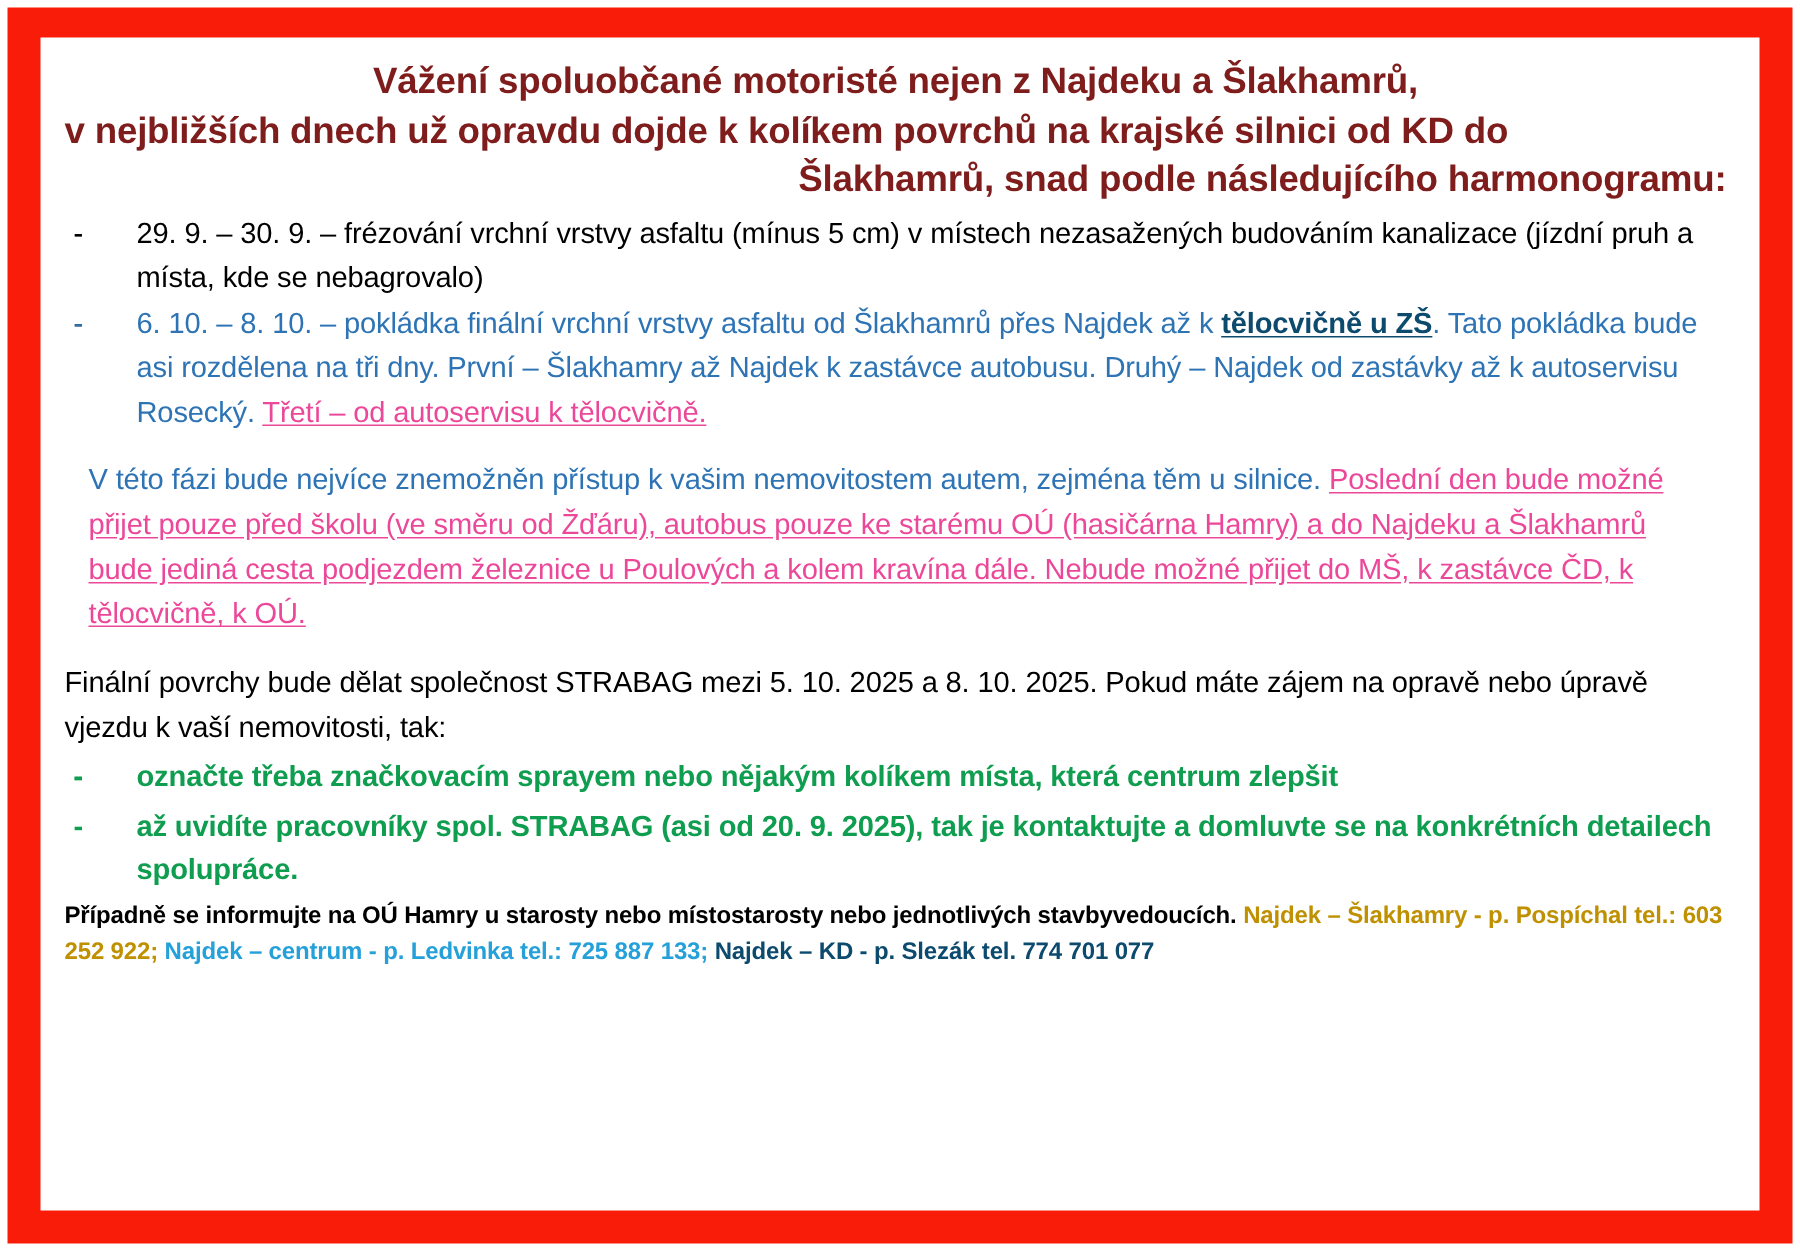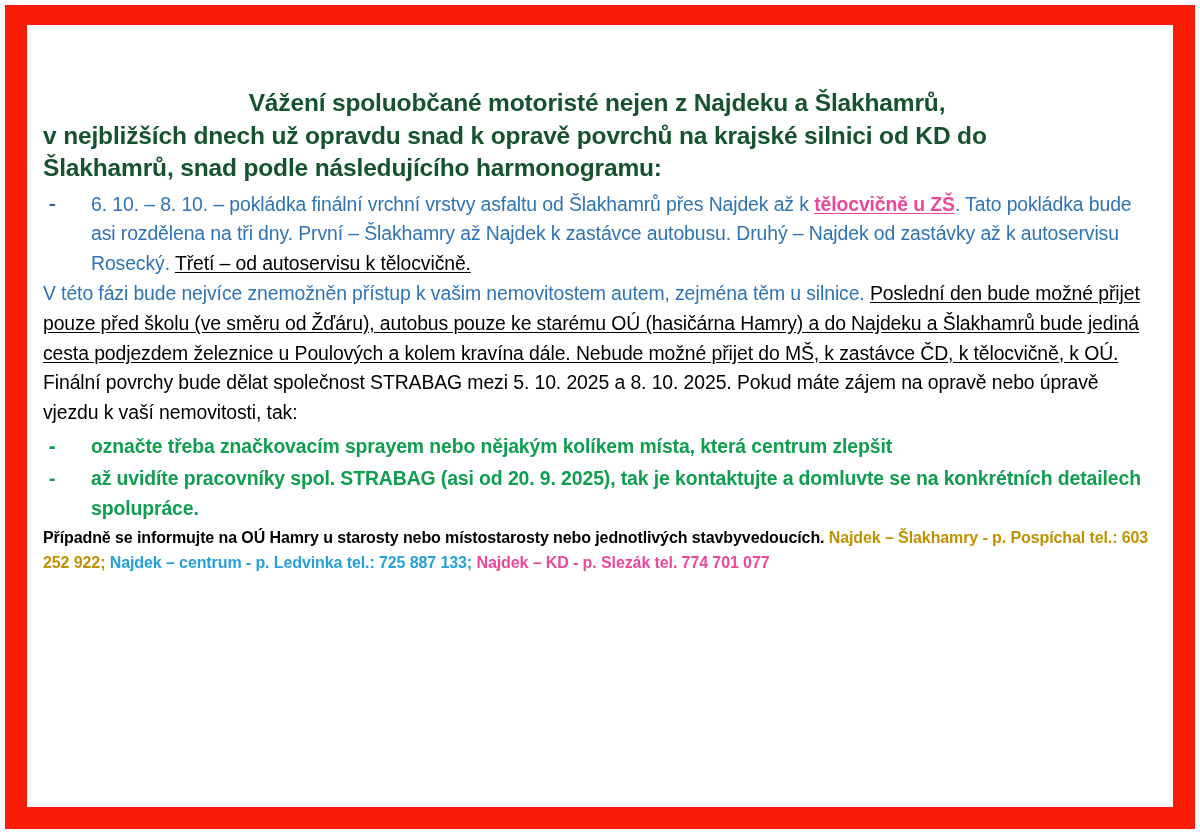--- a/index.html
+++ b/index.html
@@ -34,27 +34,26 @@
     box-sizing: border-box;
     padding: 14px 22px 10px 16px;
     overflow: hidden;
   }
 
   
   .headline {
     font-weight: bold;
     font-size: 24.5px;
     line-height: 1.33;
-    color: #14532d;
+    color: #7f1d1d;
     letter-spacing: -0.15px;
-    margin-top: 48px;
   }
   .headline .hl-1 { display: block; text-align: center; padding: 0 10px; }
   .headline .hl-2 { display: block; text-align: left; }
-  .headline .hl-3 { display: block; text-align: left; }
+  .headline .hl-3 { display: block; text-align: right; }
 
   
   ul.bullets {
     list-style: none;
     margin: 0;
     padding: 0;
   }
   ul.bullets > li {
     position: relative;
     padding-left: 48px;
@@ -64,25 +63,25 @@
   }
   ul.bullets > li > .dash {
     position: absolute;
     left: 6px;
     top: 0;
   }
 
   
   .c-black  { color: #000000; }
   .c-blue   { color: #2E74B5; }
-  .c-purple { color: #000000; }
+  .c-purple { color: #ec4899; }
   .c-green  { color: #0F9D4F; }
   .c-gold   { color: #BF9000; }
   .c-cyan   { color: #25A0D8; }
-  .c-red    { color: #ec4899; }
+  .c-red    { color: #0c4a6e; }
 
   .bold { font-weight: bold; }
   .u    { text-decoration: underline; text-underline-offset: 2px; }
 
   
   #schedule { margin-top: 5px; }
   #schedule > li { margin-bottom: 1px; }
 
   
   .para {
@@ -112,46 +111,47 @@
   }
 </style>
 </head>
 <body>
 
 <div id="poster">
   <div id="sheet">
 
     <div class="headline">
       <span class="hl-1">Vážení spoluobčané motoristé nejen z Najdeku a Šlakhamrů,</span>
-      <span class="hl-2">v nejbližších dnech už opravdu snad k opravě povrchů na krajské silnici od KD do</span>
+      <span class="hl-2">v nejbližších dnech už opravdu dojde k kolíkem povrchů na krajské silnici od KD do</span>
       <span class="hl-3">Šlakhamrů, snad podle následujícího harmonogramu:</span>
     </div>
 
     <ul class="bullets" id="schedule">
 
       <li class="c-black">
         <span class="dash">-</span>
       </li>
 
       <li class="c-black">
         <span class="dash">-</span>
+        <span>29. 9. – 30. 9. – frézování vrchní vrstvy asfaltu (mínus 5 cm) v místech nezasažených budováním kanalizace (jízdní pruh a místa, kde se nebagrovalo)</span>
       </li>
 
       <li class="c-black">
         <span class="dash">-</span>
       </li>
 
       <li class="c-blue">
         <span class="dash">-</span>
         <span>6. 10. – 8. 10. – pokládka finální vrchní vrstvy asfaltu od Šlakhamrů přes Najdek až k </span><span class="c-red bold u">tělocvičně u ZŠ</span><span>. Tato pokládka bude asi rozdělena na tři dny. První – Šlakhamry až Najdek k zastávce autobusu. Druhý – Najdek od zastávky až k autoservisu Rosecký. </span><span class="c-purple u">Třetí – od autoservisu k tělocvičně.</span>
       </li>
 
     </ul>
 
-    <p class="para c-blue" id="access-paragraph" style="margin:0;">
+    <p class="para c-blue" id="access-paragraph" style="margin:16px;">
       <span>V této fázi bude nejvíce znemožněn přístup k vašim nemovitostem autem, zejména těm u silnice. </span><span class="c-purple u">Poslední den bude možné přijet pouze před školu (ve směru od Žďáru), autobus pouze ke starému OÚ (hasičárna Hamry) a do Najdeku a Šlakhamrů bude jediná cesta podjezdem železnice u Poulových a kolem kravína dále. Nebude možné přijet do MŠ, k zastávce ČD, k tělocvičně, k OÚ.</span>
     </p>
 
     <p class="para c-black" id="strabag-paragraph" style="margin:0;">Finální povrchy bude dělat společnost STRABAG mezi 5. 10. 2025 a 8. 10. 2025. Pokud máte zájem na opravě nebo úpravě vjezdu k vaší nemovitosti, tak:</p>
 
     <ul class="bullets" id="prep-list">
       <li class="c-green">
         <span class="dash">-</span>
       </li>
       <li class="c-green">

